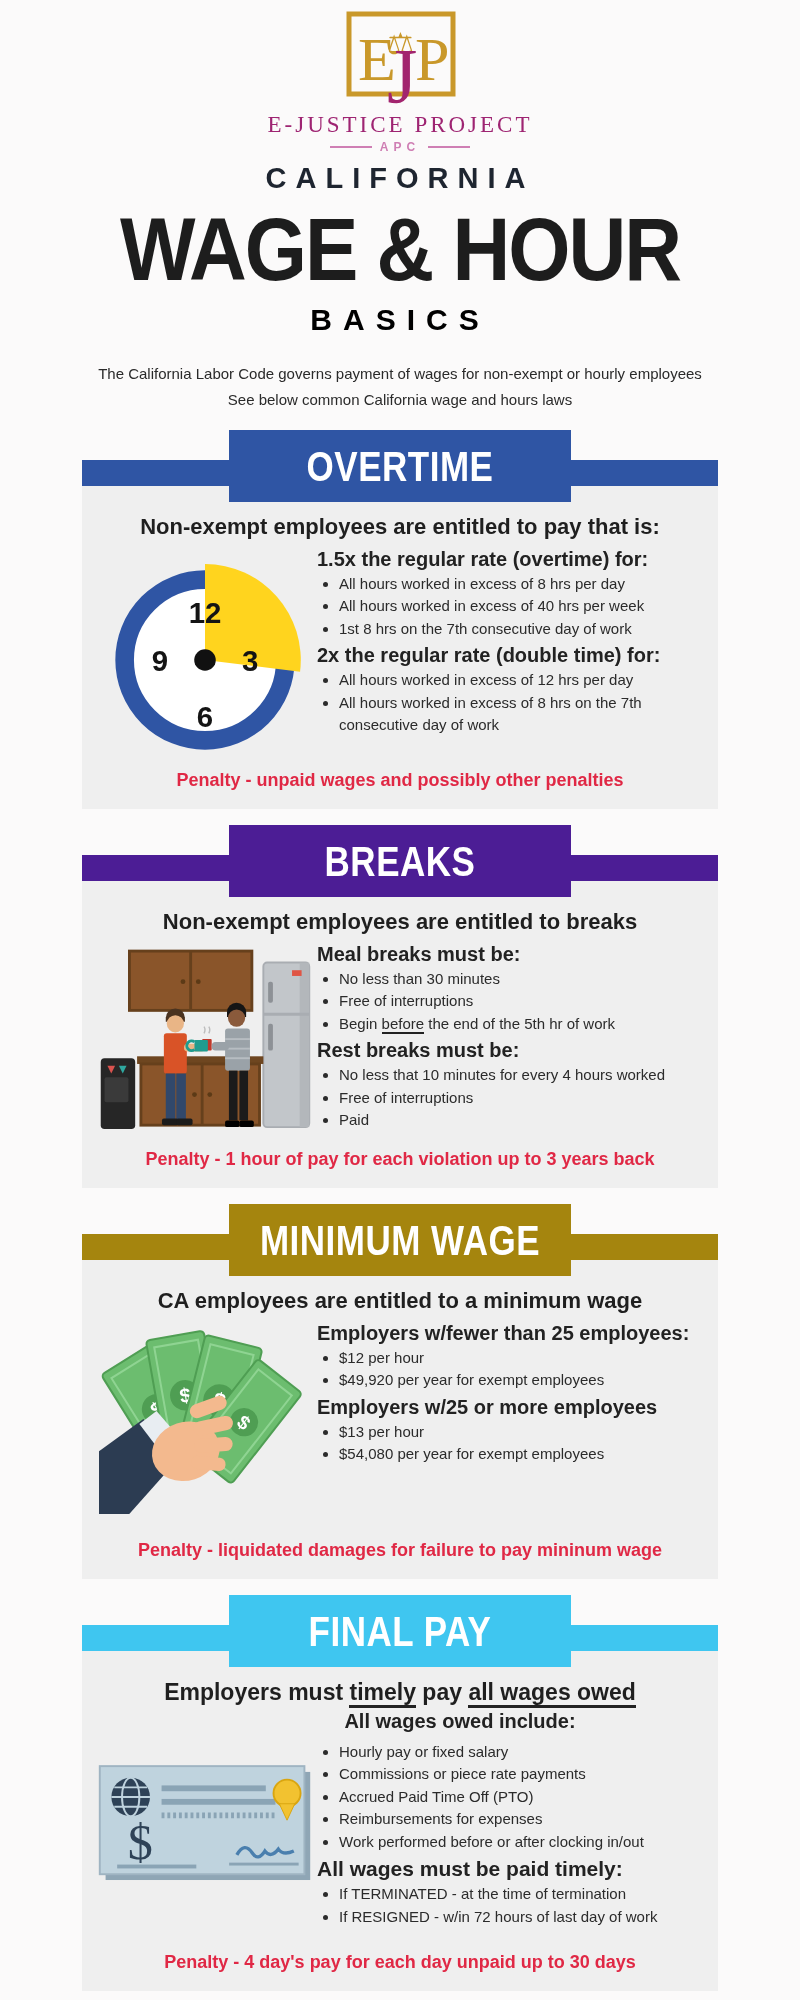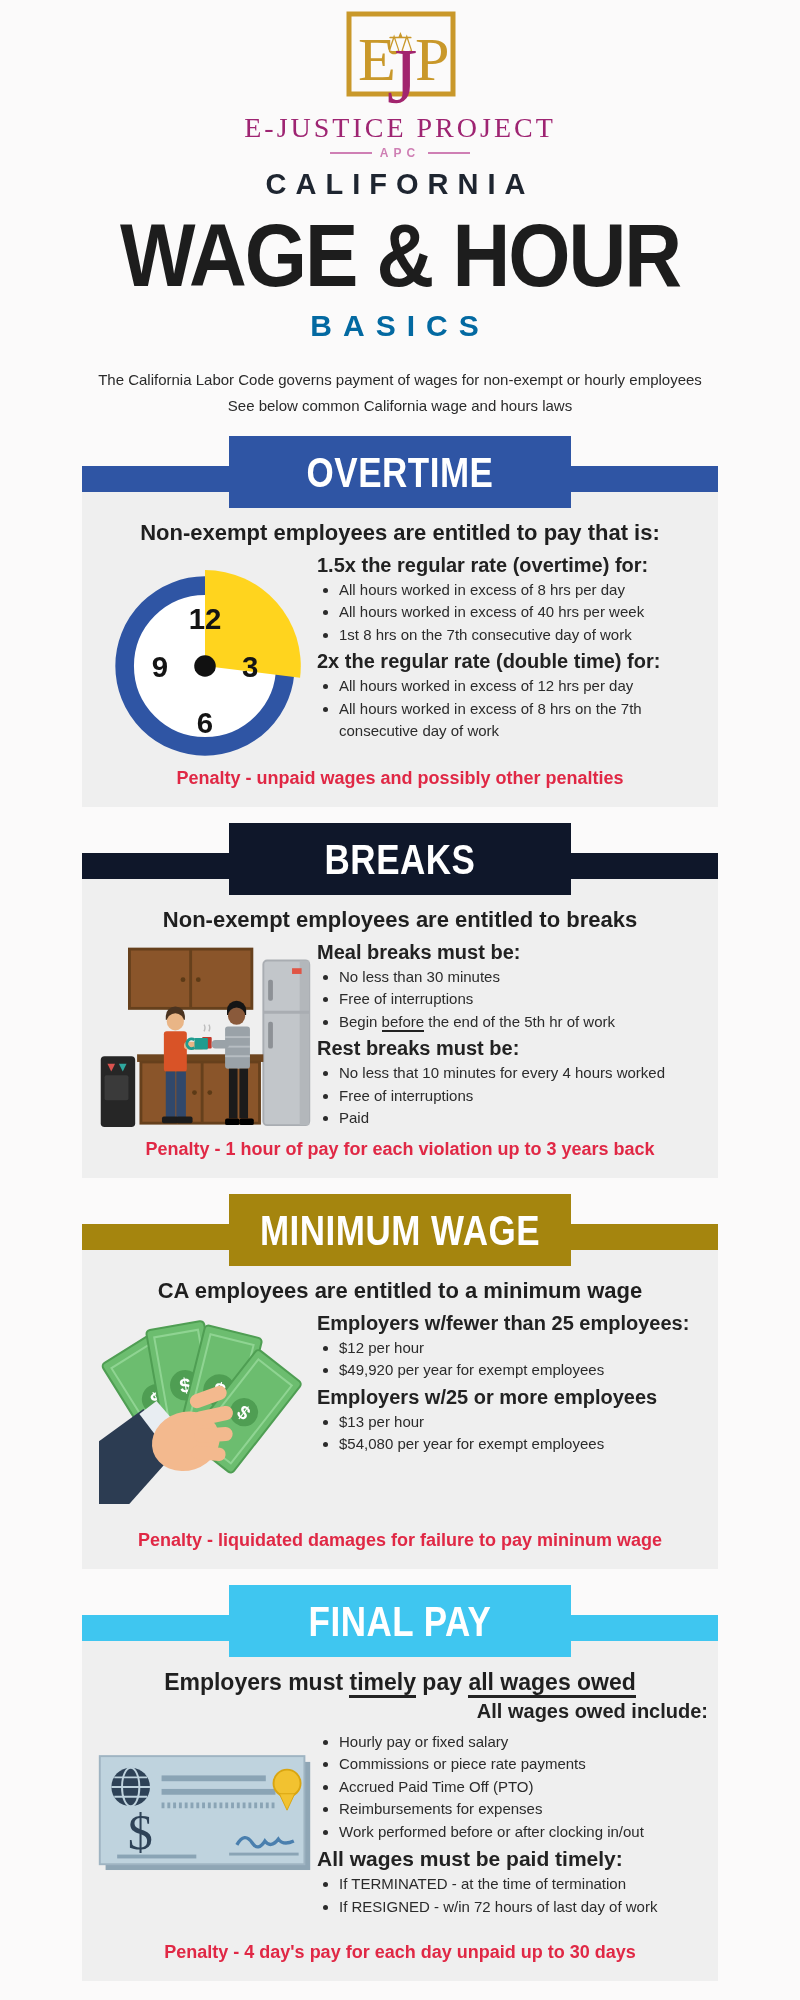--- a/index.html
+++ b/index.html
@@ -12,74 +12,74 @@
     -webkit-font-smoothing:antialiased;
   }
   .center { text-align:center; }
 
   
   .header { padding-top:10px; }
   .logo-wrap { display:flex; flex-direction:column; align-items:center; }
   .logo-mark { width:170px; height:100px; display:block; }
   .brand-name {
     font-family:"Liberation Serif", serif;
-    color:#9e2472; font-size:28px; letter-spacing:3px; margin-top:2px;
+    color:#9e2472; font-size:23px; letter-spacing:3px; margin-top:2px;
   }
   .brand-sub { display:flex; align-items:center; gap:8px; margin-top:2px; }
   .brand-sub .rule { width:42px; height:2px; background:#cf7fb4; }
   .brand-sub .apc {
     font-family:Liberation Sans, sans-serif; color:#cf7fb4;
     font-size:12px; letter-spacing:5px; font-weight:bold;
   }
   .region {
     margin-top:8px; font-size:29px; font-weight:700; letter-spacing:9px;
     color:#1e2530;
   }
   .big-title {
     font-size:80px; font-weight:800; letter-spacing:-2px; line-height:1.0;
     color:#1d1d1d; transform:scaleY(1.12); transform-origin:center top;
     margin-top:10px; white-space:nowrap;
   }
   .subtitle {
     margin-top:18px; font-size:30px; font-weight:700; letter-spacing:11px;
-    color:#0369a1;
+    color:#000000;
   }
   .desc { font-size:15px; line-height:1.75; color:#2a2a2a; margin-top:24px; }
 
   
   .sec { position:relative; width:636px; margin:0 auto; margin-top:16px; }
   .tab {
     position:relative; z-index:2; width:342px; height:72px; margin:0 auto;
     display:flex; align-items:center; justify-content:center;
   }
   .tab h2 {
     margin:0; color:#ffffff; font-size:35px; font-weight:800;
     letter-spacing:0.5px; transform:scaleY(1.22); transform-origin:center;
     white-space:nowrap;
   }
   .bar { position:absolute; z-index:1; left:0; right:0; top:30px; height:26px; }
   .card {
     position:relative; z-index:0; background:#efefef;
     margin-top:-16px; padding:26px 10px 16px 10px;
   }
   .c-blue    { background:#2f55a4; }
-  .c-magenta { background:#0f172a;justify-content:center; }
+  .c-magenta { background:#4c1d95;justify-content:center; }
   .c-gold    { background:#a5850e; }
   .c-cyan    { background:#3fc6f0; }
 
   .sec-heading { font-size:22px; font-weight:800; color:#1f1f1f; text-align:center; margin:2px 0 4px 0; }
   .row { display:flex; align-items:flex-start; }
   .art-col { flex:0 0 225px; display:flex; justify-content:center; }
   .txt-col { flex:1 1 auto; padding-right:4px; }
   .grp-heading { font-size:20px; font-weight:800; color:#222; margin:4px 0 2px 0; }
   ul.bullets { margin:2px 0 4px 0; padding-left:22px; }
   ul.bullets li { font-size:15px; line-height:1.5; color:#2b2b2b; }
   .penalty {
     color:#e02845; font-weight:800; font-size:18px; text-align:center;
-    margin-top:4px; margin-bottom:2px;
+    margin-top:12px; margin-bottom:2px;
   }
   .u-big { border-bottom:3px solid #222; }
   .u-sm  { border-bottom:2px solid #222; }
 
   
   .footer { margin-top:22px; }
   .question {
     font-family:"Liberation Serif", serif; font-variant:small-caps;
     font-size:24px; color:#2b2b2b; letter-spacing:1px; text-align:center;
   }
@@ -286,21 +286,21 @@
   </div>
 </div>
 
 <div class="sec">
   <div class="bar c-cyan"></div>
   <div class="tab c-cyan">
     <h2>FINAL PAY</h2>
   </div>
   <div class="card">
     <div class="sec-heading" style="font-size:23px;"><span>Employers must </span><span class="u-big">timely</span><span> pay </span><span class="u-big">all wages owed</span></div>
-    <div class="grp-heading" style="text-align:right; padding-left:120px;">All wages owed include:</div>
+    <div class="grp-heading" style="text-align:center; padding-left:120px;">All wages owed include:</div>
     <div class="row">
       <div class="art-col">
         <svg width="222" height="128" viewBox="0 0 230 130" style="margin-top:26px;">
           <rect x="12" y="10" width="212" height="112" fill="#8fa6b5"></rect>
           <rect x="6" y="4" width="212" height="112" fill="#bfd3de" stroke="#9fb4c2" stroke-width="2"></rect>
           <circle cx="38" cy="36" r="20" fill="#2e4257"></circle>
           <ellipse cx="38" cy="36" rx="9" ry="20" fill="none" stroke="#bfd3de" stroke-width="2"></ellipse>
           <line x1="18" y1="36" x2="58" y2="36" stroke="#bfd3de" stroke-width="2"></line>
           <line x1="21" y1="26" x2="55" y2="26" stroke="#bfd3de" stroke-width="2"></line>
           <line x1="21" y1="46" x2="55" y2="46" stroke="#bfd3de" stroke-width="2"></line>

